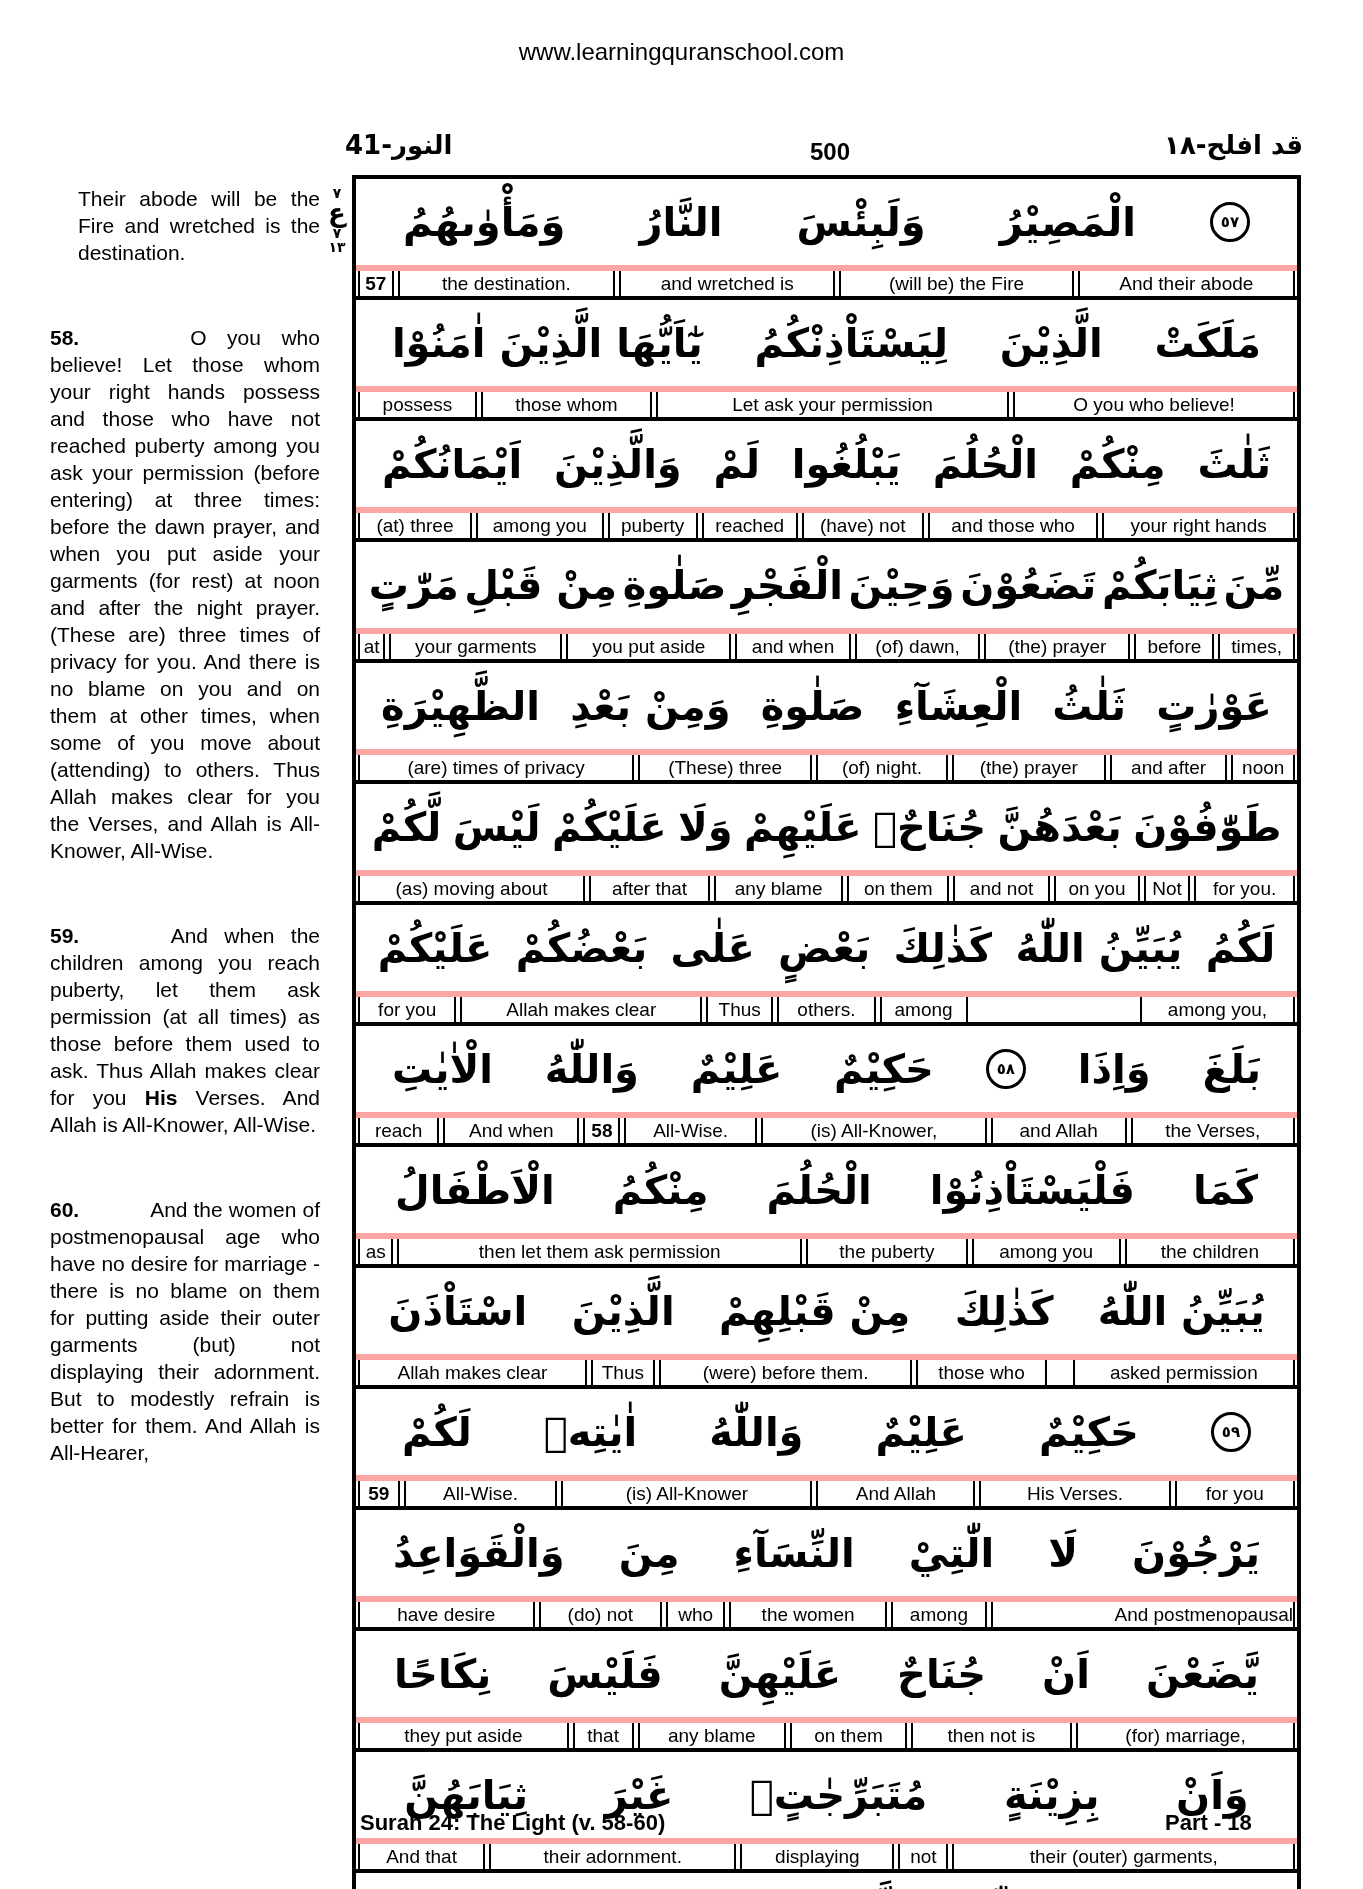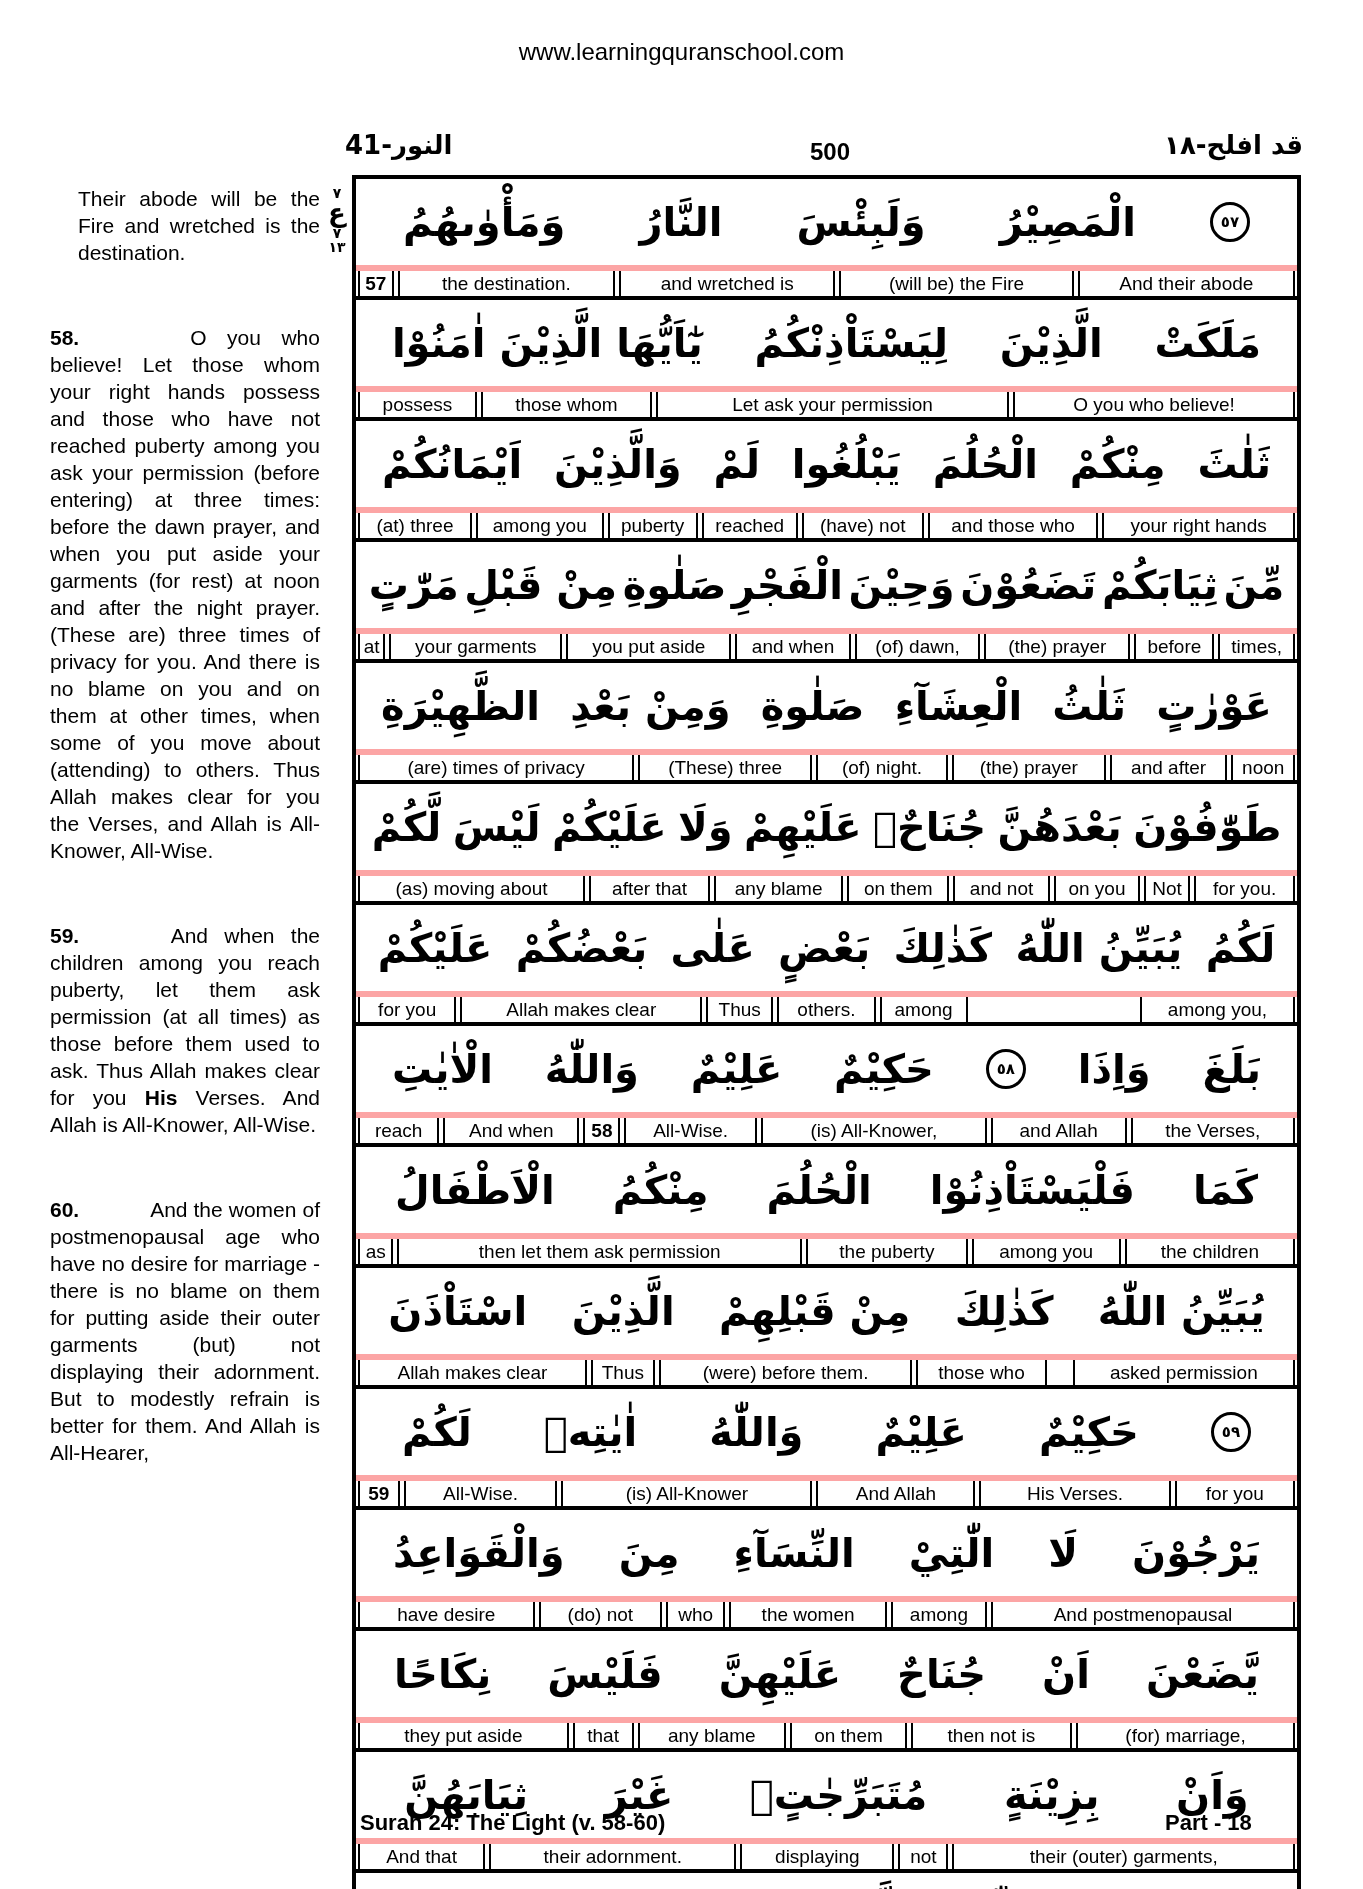--- a/index.html
+++ b/index.html
@@ -266,21 +266,21 @@
       <span>الّٰتِيْ</span>
       <span>لَا</span>
       <span>يَرْجُوْنَ</span>
     </div>
     <div class="gloss-row">
       <div class="gloss-cell" style="flex-grow: 11;">have desire</div>
       <div class="gloss-cell" style="flex-grow: 8;">(do) not</div>
       <div class="gloss-cell" style="flex-grow: 3;">who</div>
       <div class="gloss-cell" style="flex-grow: 9;">the women</div>
       <div class="gloss-cell" style="flex-grow: 5;">among</div>
-      <div class="gloss-cell" style="flex-grow: 18;">And postmenopausal</div>
+      <div class="gloss-cell" style="flex-grow: 18; text-align: right;">And postmenopausal</div>
     </div>
     <div class="arabic-row">
       <span>نِكَاحًا</span>
       <span>فَلَيْسَ</span>
       <span>عَلَيْهِنَّ</span>
       <span>جُنَاحٌ</span>
       <span>اَنْ</span>
       <span>يَّضَعْنَ</span>
     </div>
     <div class="gloss-row">

